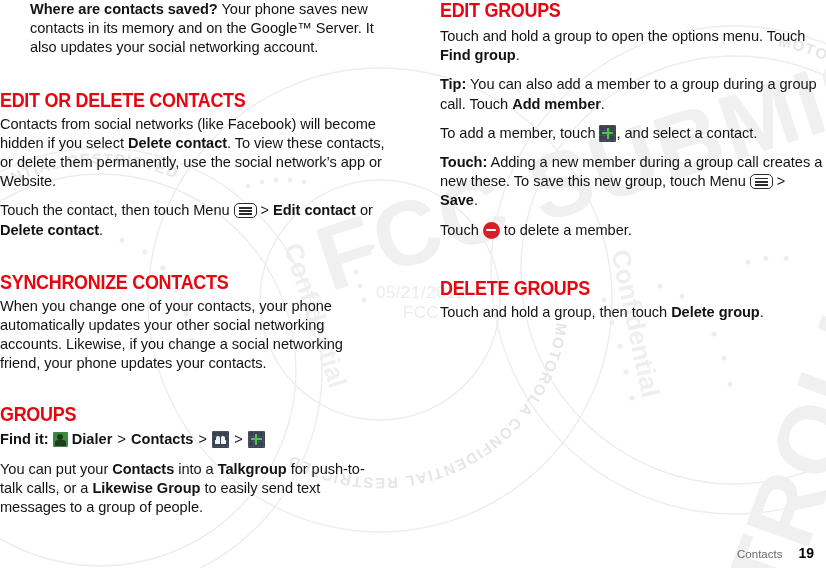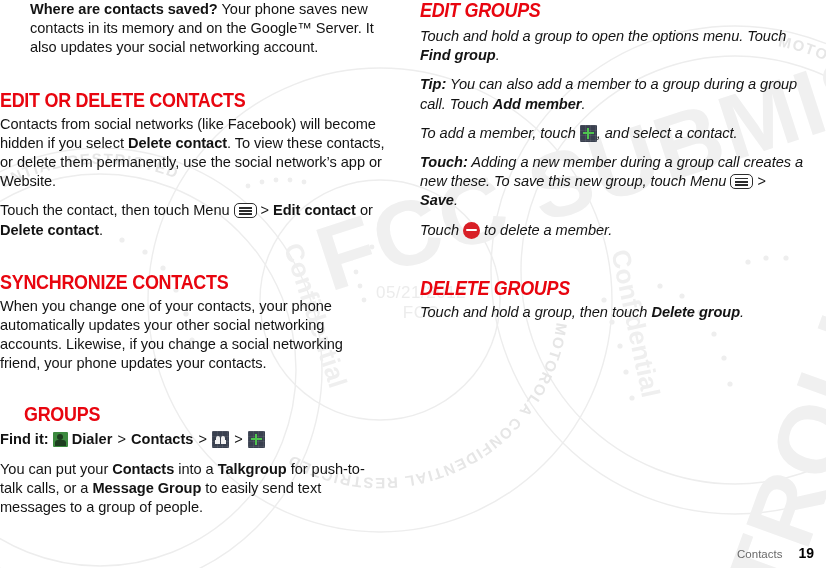--- a/index.html
+++ b/index.html
@@ -63,21 +63,21 @@
     z-index: 2;
     width: 826px; height: 568px;
     padding: 0;
   }
   .col {
     position: absolute;
     top: 0;
     width: 386px;
   }
   .col-left  { left: 0px; }
-  .col-right { left: 420px; width: 386px; font-style: italic; }
+  .col-right { left: 440px; width: 386px; }
 
   h2.sec {
     color: #e8050f;
     font-family: "Liberation Sans", sans-serif;
     font-weight: 700;
     font-size: 19.5px;
     letter-spacing: -0.3px;
     margin: 0;
     padding: 0;
     line-height: 20px;
@@ -316,38 +316,38 @@
       <p class="body">
         <span>Touch the contact, then touch Menu </span><span class="ico ico-menu"><i></i><i></i><i></i></span><span> &gt; </span><span class="b">Edit contact</span><span> or </span><span class="b">Delete contact</span><span>.</span>
       </p>
 
       <div class="sec-wrap" style="margin-top:32px;">
         <h2 class="sec">Synchronize contacts</h2>
       </div>
 
       <p class="body">When you change one of your contacts, your phone automatically updates your other social networking accounts. Likewise, if you change a social networking friend, your phone updates your contacts.</p>
 
-      <div class="sec-wrap" style="margin-top:30px;padding-left:24px;">
+      <div class="sec-wrap" style="margin-top:30px;">
         <h2 class="sec">Groups</h2>
       </div>
 
       <p class="findit">
         <span>Find it:</span>
         <span class="ico ico-dialer"></span>
         <span>Dialer</span>
         <span class="gt">&gt;</span>
         <span>Contacts</span>
         <span class="gt">&gt;</span>
         <span class="ico ico-tile ico-group"><i class="g1"></i><i class="g2"></i><i class="g3"></i><i class="g4"></i></span>
         <span class="gt">&gt;</span>
         <span class="ico ico-tile ico-plus"><i class="p1"></i><i class="p2"></i></span>
       </p>
 
       <p class="body">
-        <span>You can put your </span><span class="b">Contacts</span><span> into a </span><span class="b">Talkgroup</span><span> for push-to-talk calls, or a </span><span class="b">Message Group</span><span> to easily send text messages to a group of people.</span>
+        <span>You can put your </span><span class="b">Contacts</span><span> into a </span><span class="b">Talkgroup</span><span> for push-to-talk calls, or a </span><span class="b">Likewise Group</span><span> to easily send text messages to a group of people.</span>
       </p>
     </div>
 
     <div class="col col-right">
 
       <div class="sec-wrap first" style="margin-top:0;">
         <h2 class="sec">Edit groups</h2>
       </div>
 
       <p class="body" style="margin-top:7px;">

